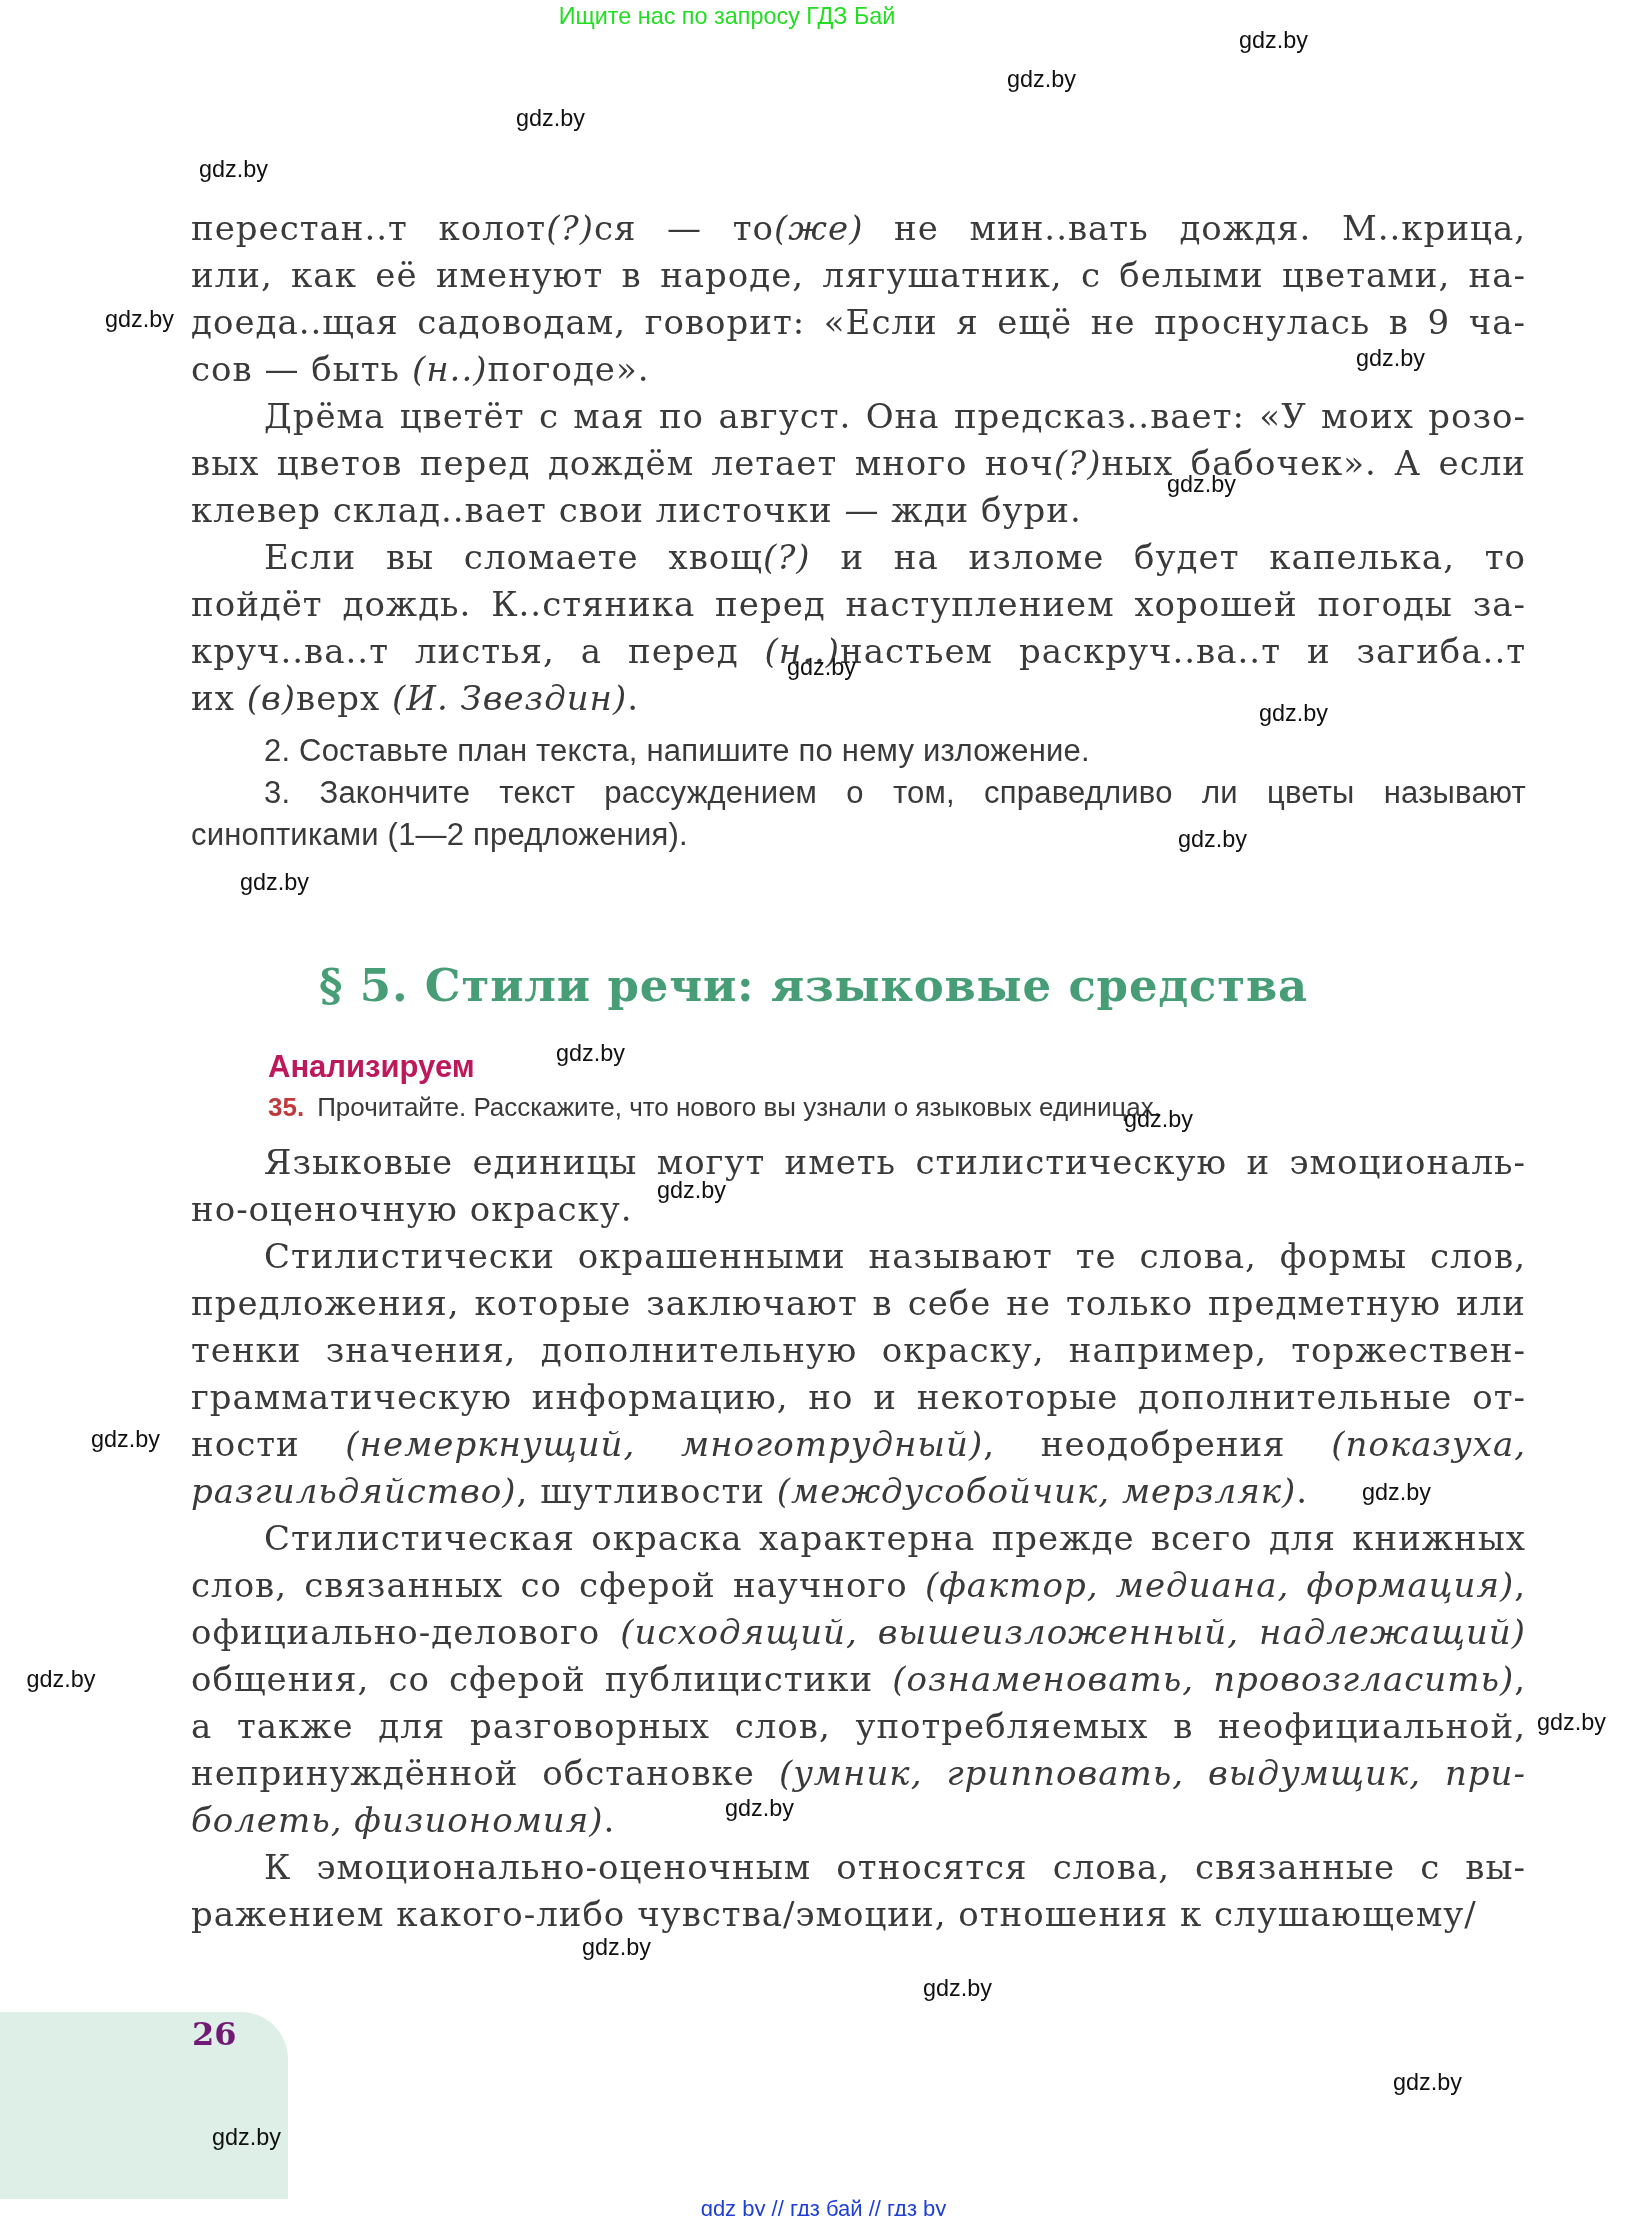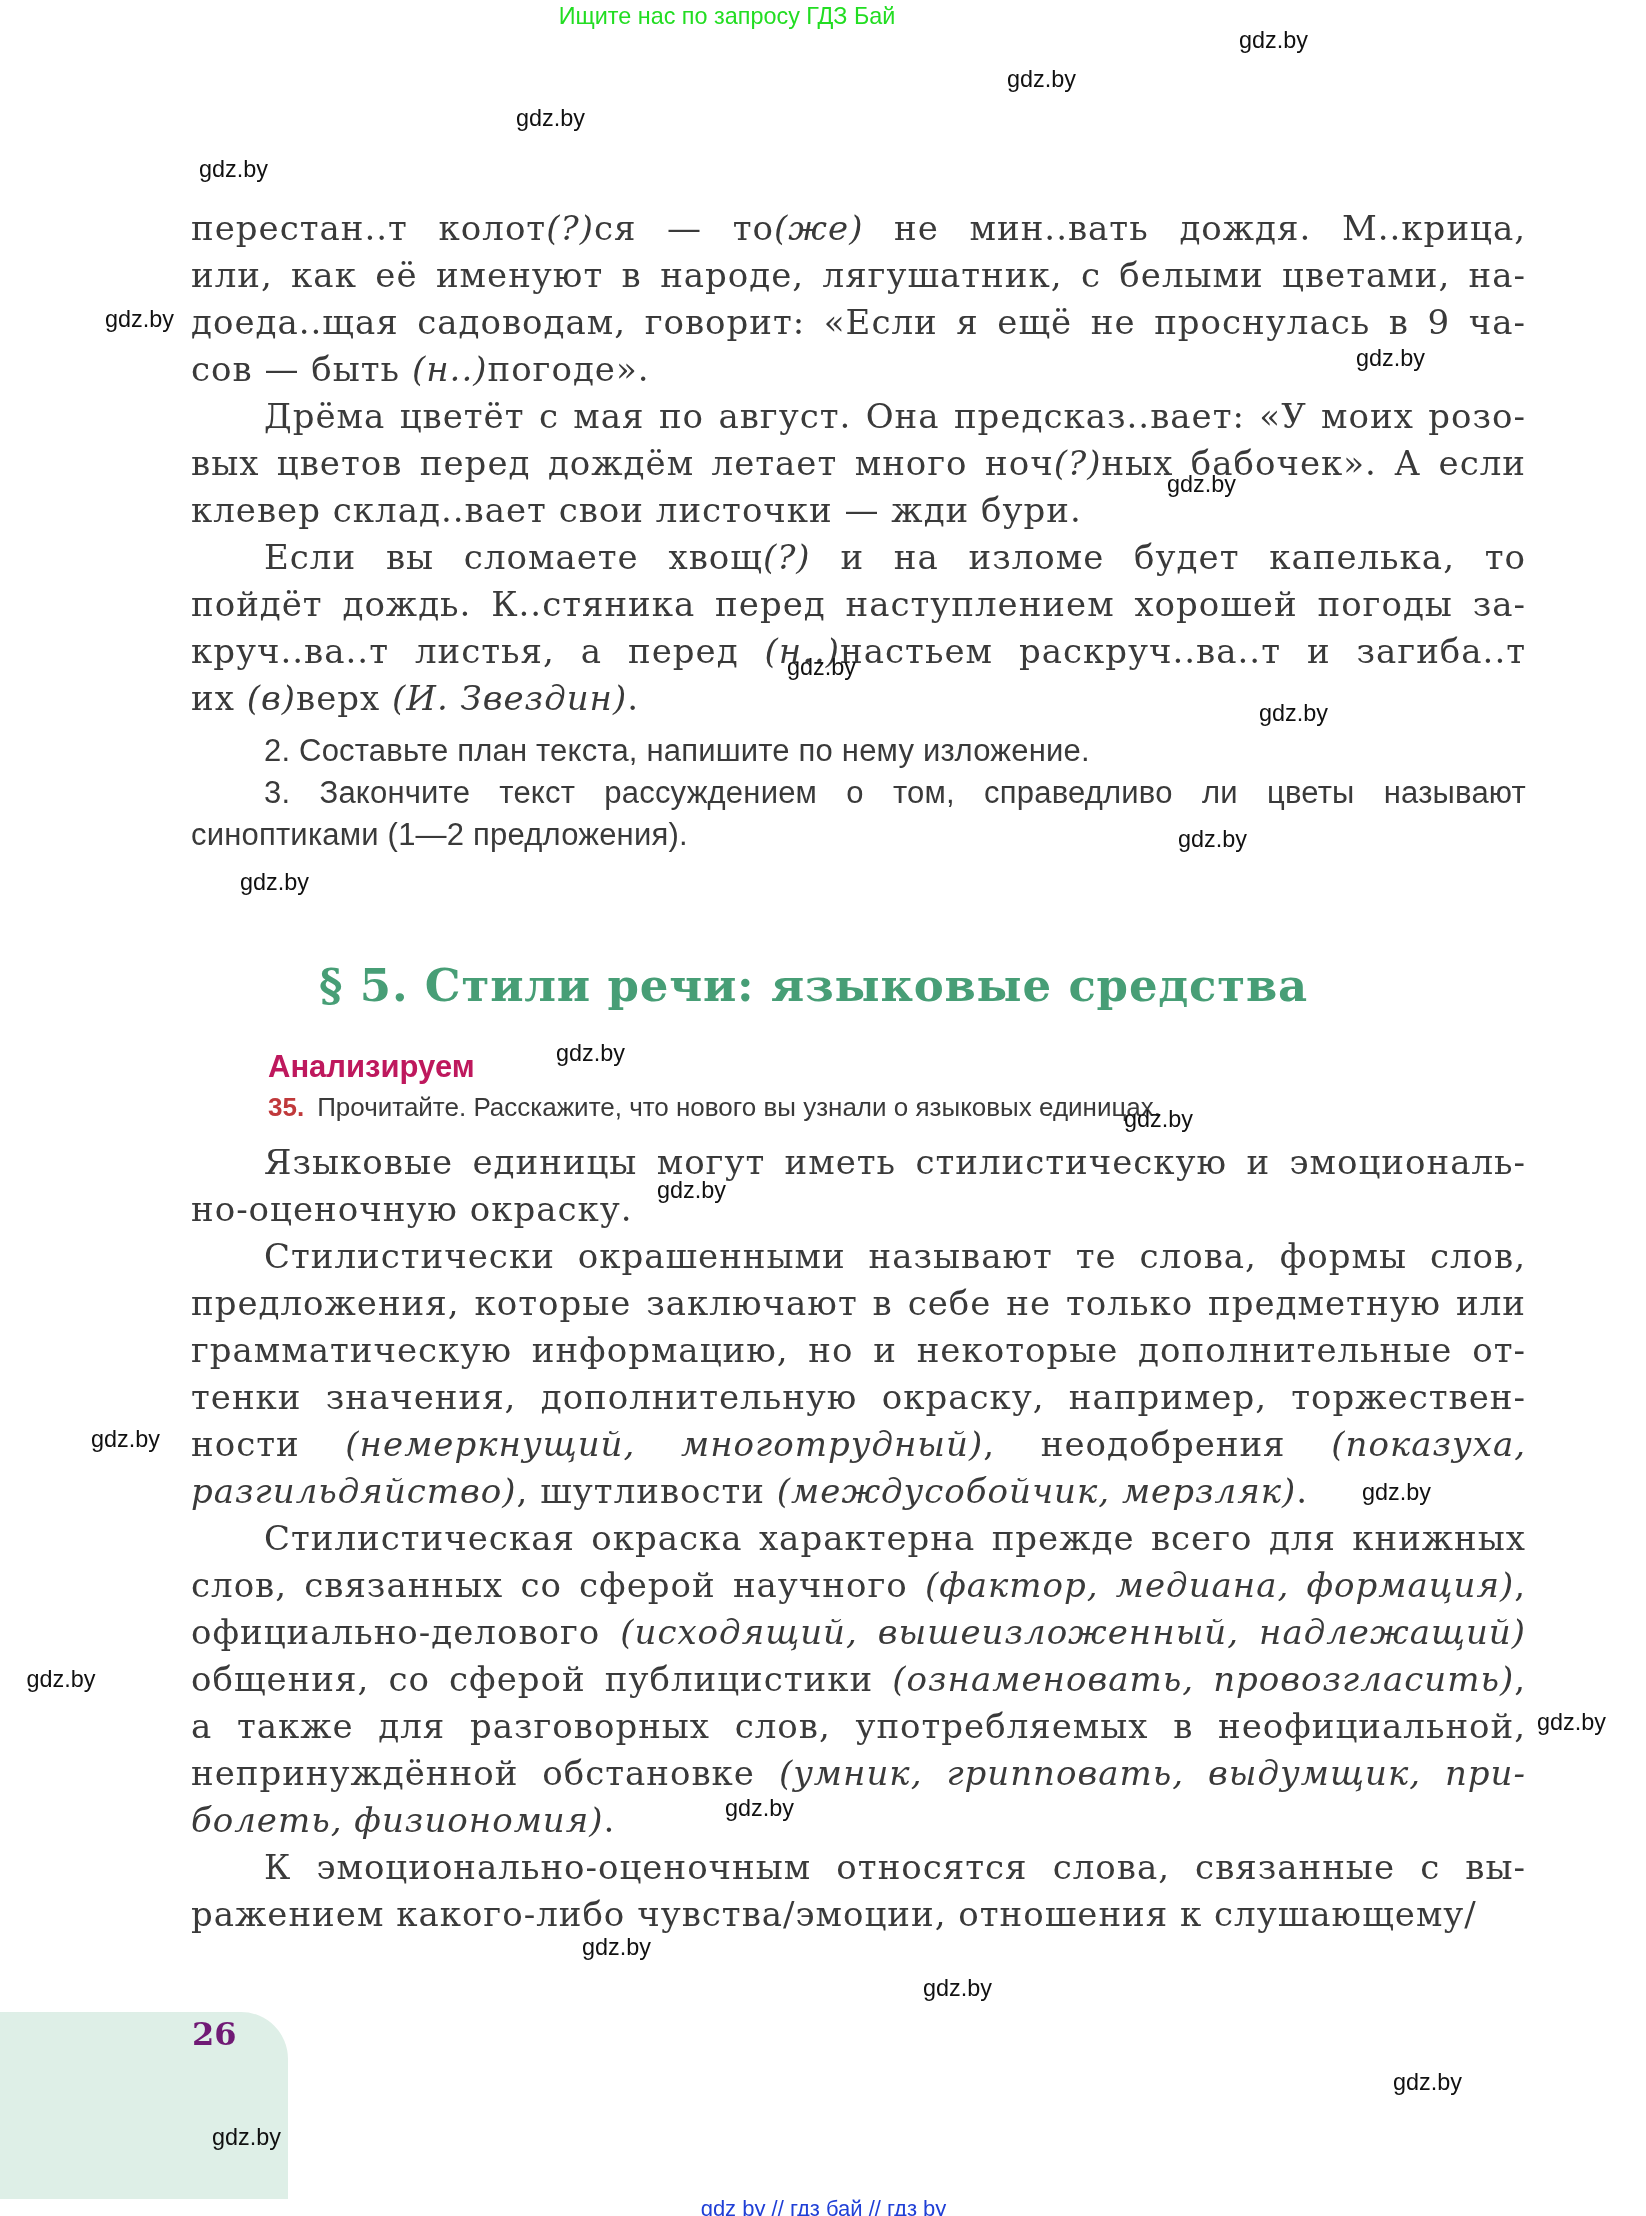--- a/index.html
+++ b/index.html
@@ -123,22 +123,22 @@
 </div>
 
 <div class="content" style="top:1139px;">
   <div class="para indent" style="text-indent: 0px;">
       <span class="line" style="padding-left: 73px;"><span>Языковые единицы могут иметь стилистическую и эмоциональ-</span></span>
       <span class="line last"><span>но-оценочную окраску.</span></span>
     </div>
   <div class="para indent" style="text-indent: 0px;">
       <span class="line" style="padding-left: 73px;"><span>Стилистически окрашенными называют те слова, формы слов,</span></span>
       <span class="line"><span>предложения, которые заключают в себе не только предметную или</span></span>
+      <span class="line"><span>тенки значения, дополнительную окраску, например, торжествен-</span></span>
       <span class="line"><span>грамматическую информацию, но и некоторые дополнительные от-</span></span>
-      <span class="line"><span>тенки значения, дополнительную окраску, например, торжествен-</span></span>
       <span class="line"><span>ности </span><span class="it">(немеркнущий, многотрудный)</span><span>, неодобрения </span><span class="it">(показуха,</span></span>
       <span class="line last"><span class="it">разгильдяйство)</span><span>, шутливости </span><span class="it">(междусобойчик, мерзляк)</span><span>.</span></span>
     </div>
   <div class="para indent" style="text-indent: 0px;">
       <span class="line" style="padding-left: 73px;"><span>Стилистическая окраска характерна прежде всего для книжных</span></span>
       <span class="line"><span>слов, связанных со сферой научного </span><span class="it">(фактор, медиана, формация)</span><span>,</span></span>
       <span class="line"><span>официально-делового </span><span class="it">(исходящий, вышеизложенный, надлежащий)</span></span>
       <span class="line"><span>общения, со сферой публицистики </span><span class="it">(ознаменовать, провозгласить)</span><span>,</span></span>
       <span class="line"><span>а также для разговорных слов, употребляемых в неофициальной,</span></span>
       <span class="line"><span>непринуждённой обстановке </span><span class="it">(умник, грипповать, выдумщик, при-</span></span>

